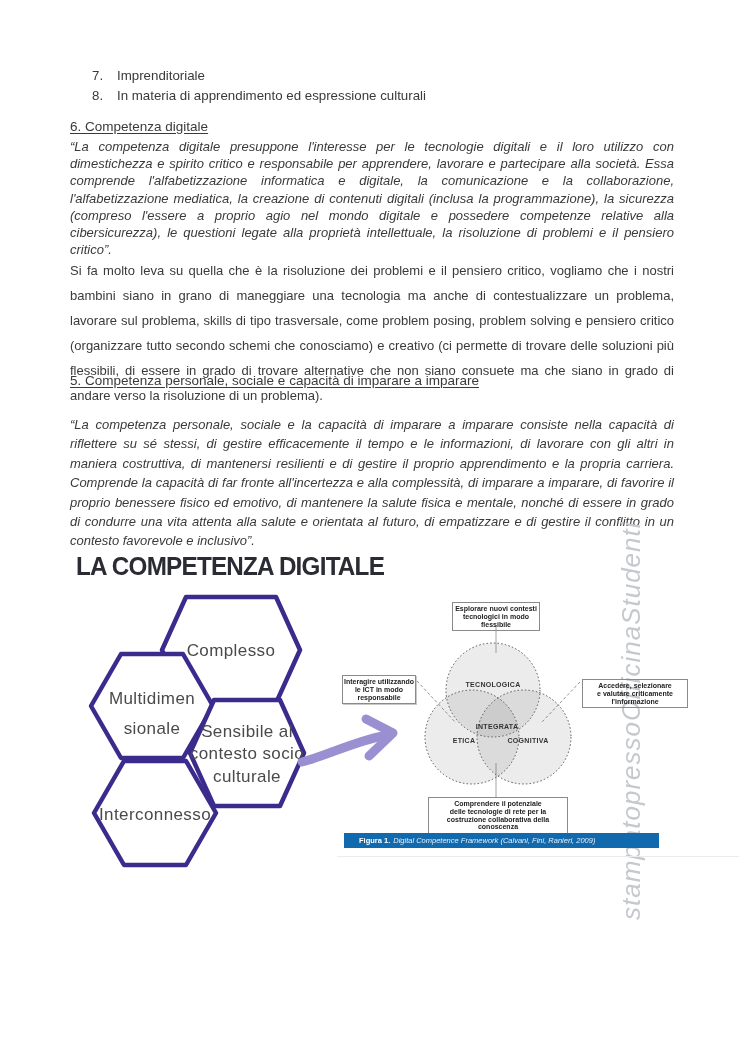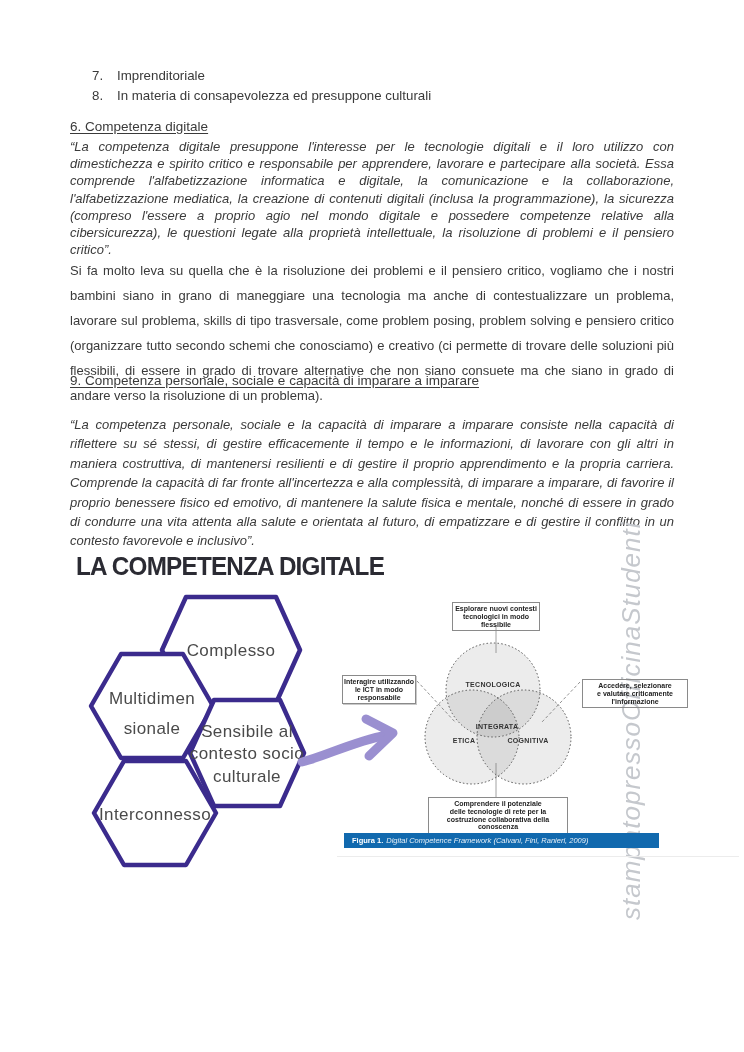--- a/index.html
+++ b/index.html
@@ -51,21 +51,21 @@
     position:absolute;border:1px solid #8a8a8a;background:transparent;
     font-size:7px;font-weight:bold;line-height:7.8px;text-align:center;color:#222;
     padding:2px 1px;
   }
   .vbox-top{left:112px;top:7px;width:88px;}
   .vbox-left{left:2px;top:80px;width:74px;box-shadow:1px 1px 0 #c9c9c9;}
   .vbox-right{left:242px;top:84px;width:106px;}
   .vbox-bottom{left:88px;top:202px;width:140px;}
   .caption{
     position:absolute;left:4px;top:238px;width:315px;height:15px;background:var(--caption-bar);
-    color:#ffffff;font-size:7.5px;line-height:15px;padding-left:8px;white-space:nowrap;overflow:hidden;
+    color:#ffffff;font-size:7.5px;line-height:15px;padding-left:15px;white-space:nowrap;overflow:hidden;
   }
   .caption .cap-label{font-weight:bold;}
   .caption .cap-text{font-style:italic;color:rgba(255,255,255,.9);margin-left:3px;}
   .fig-edge{left:337px;top:856px;width:402px;height:1px;background:#ececec;z-index:2;}
   
   .watermark{
     left:616px;top:526px;height:394px;width:36px;z-index:1;
     writing-mode:vertical-rl;transform:rotate(180deg);
     font-size:26px;font-style:italic;color:var(--watermark);letter-spacing:1px;white-space:nowrap;
   }
@@ -75,29 +75,29 @@
 
 <div>
 
   <div class="abs list">
     <div class="li">
       <span class="num">7.</span>
       <span>Imprenditoriale</span>
     </div>
     <div class="li">
       <span class="num">8.</span>
-      <span>In materia di consapevolezza ed presuppone culturali</span>
+      <span>In materia di apprendimento ed espressione culturali</span>
     </div>
   </div>
 
   <div class="abs heading h4">6. Competenza digitale</div>
   <p class="abs para quote q4">“La competenza digitale presuppone l'interesse per le tecnologie digitali e il loro utilizzo con dimestichezza e spirito critico e responsabile per apprendere, lavorare e partecipare alla società. Essa comprende l'alfabetizzazione informatica e digitale, la comunicazione e la collaborazione, l'alfabetizzazione mediatica, la creazione di contenuti digitali (inclusa la programmazione), la sicurezza (compreso l'essere a proprio agio nel mondo digitale e possedere competenze relative alla cibersicurezza), le questioni legate alla proprietà intellettuale, la risoluzione di problemi e il pensiero critico”.</p>
   <p class="abs para comment">Si fa molto leva su quella che è la risoluzione dei problemi e il pensiero critico, vogliamo che i nostri bambini siano in grano di maneggiare una tecnologia ma anche di contestualizzare un problema, lavorare sul problema, skills di tipo trasversale, come problem posing, problem solving e pensiero critico (organizzare tutto secondo schemi che conosciamo) e creativo (ci permette di trovare delle soluzioni più flessibili, di essere in grado di trovare alternative che non siano consuete ma che siano in grado di andare verso la risoluzione di un problema).</p>
 
-  <div class="abs heading h5">9. Competenza personale, sociale e capacità di imparare a imparare</div>
+  <div class="abs heading h5">5. Competenza personale, sociale e capacità di imparare a imparare</div>
   <p class="abs para quote q5">“La competenza personale, sociale e la capacità di imparare a imparare consiste nella capacità di riflettere su sé stessi, di gestire efficacemente il tempo e le informazioni, di lavorare con gli altri in maniera costruttiva, di mantenersi resilienti e di gestire il proprio apprendimento e la propria carriera. Comprende la capacità di far fronte all'incertezza e alla complessità, di imparare a imparare, di favorire il proprio benessere fisico ed emotivo, di mantenere la salute fisica e mentale, nonché di essere in grado di condurre una vita attenta alla salute e orientata al futuro, di empatizzare e di gestire il conflitto in un contesto favorevole e inclusivo”.</p>
 
   <div class="abs fig-title">LA COMPETENZA DIGITALE</div>
 
   <svg class="abs hex-svg" width="335" height="290" viewBox="0 0 335 290">
     <polygon class="hex" points="92,58 116,5 206,5 230,58 206,111 116,111"></polygon>
     <polygon class="hex" points="21,114 51,62 113,62 143,114 113,166 51,166"></polygon>
     <polygon class="hex" points="120,161 144,108 210,108 234,161 210,214 144,214"></polygon>
     <polygon class="hex" points="24,221 54,169 116,169 146,221 116,273 54,273"></polygon>
     <text class="hex-label" x="161" y="64">Complesso</text>

